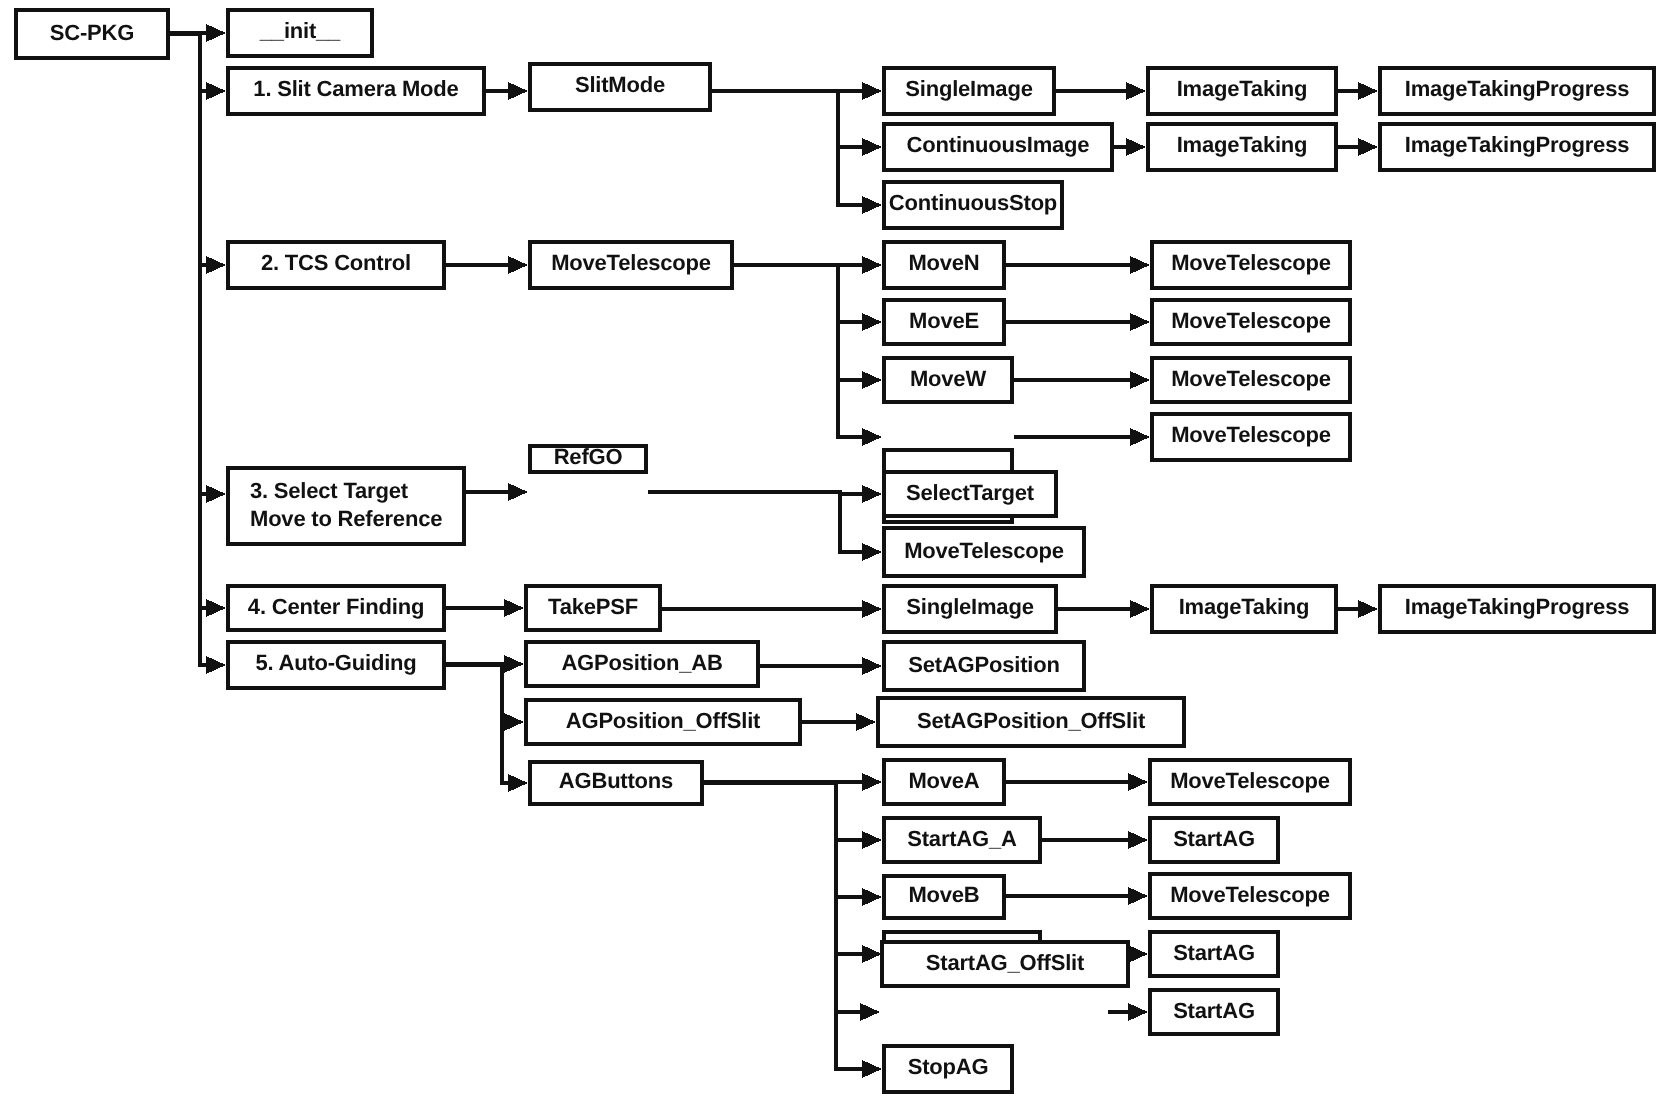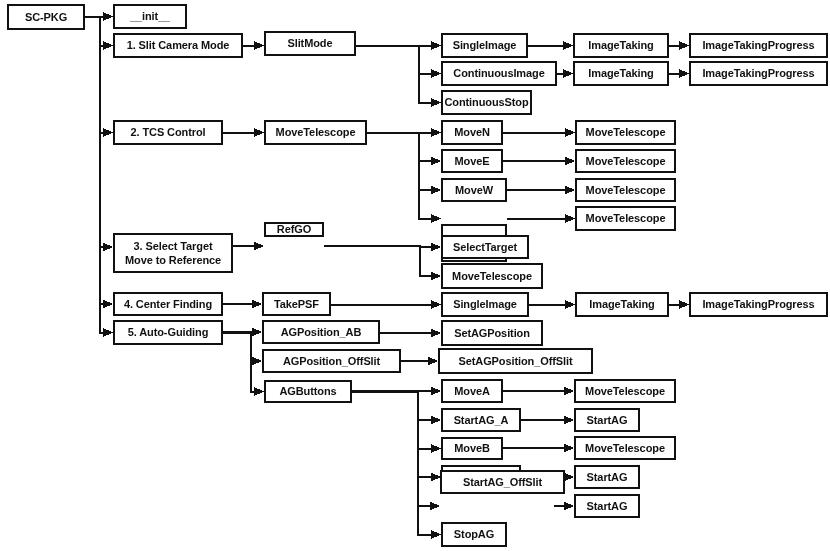--- a/index.html
+++ b/index.html
@@ -33,21 +33,21 @@
     justify-content: center;
     text-align: center;
     font-weight: bold;
     font-size: 11px;
     line-height: 1.3;
     white-space: pre-line;
     letter-spacing: -0.1px;
   }
   .node.align-left {
     justify-content: flex-start;
-    text-align: center;
+    text-align: left;
     padding-left: 10px;
   }
 </style>
 </head>
 <body>
 
 <div id="canvas">
   <svg id="edge-layer" width="830" height="551" viewBox="0 0 830 551" shape-rendering="crispEdges">
       <g>
         <polyline points="85,16.5 105,16.5" fill="none" stroke="#111111" stroke-width="2"></polyline>

